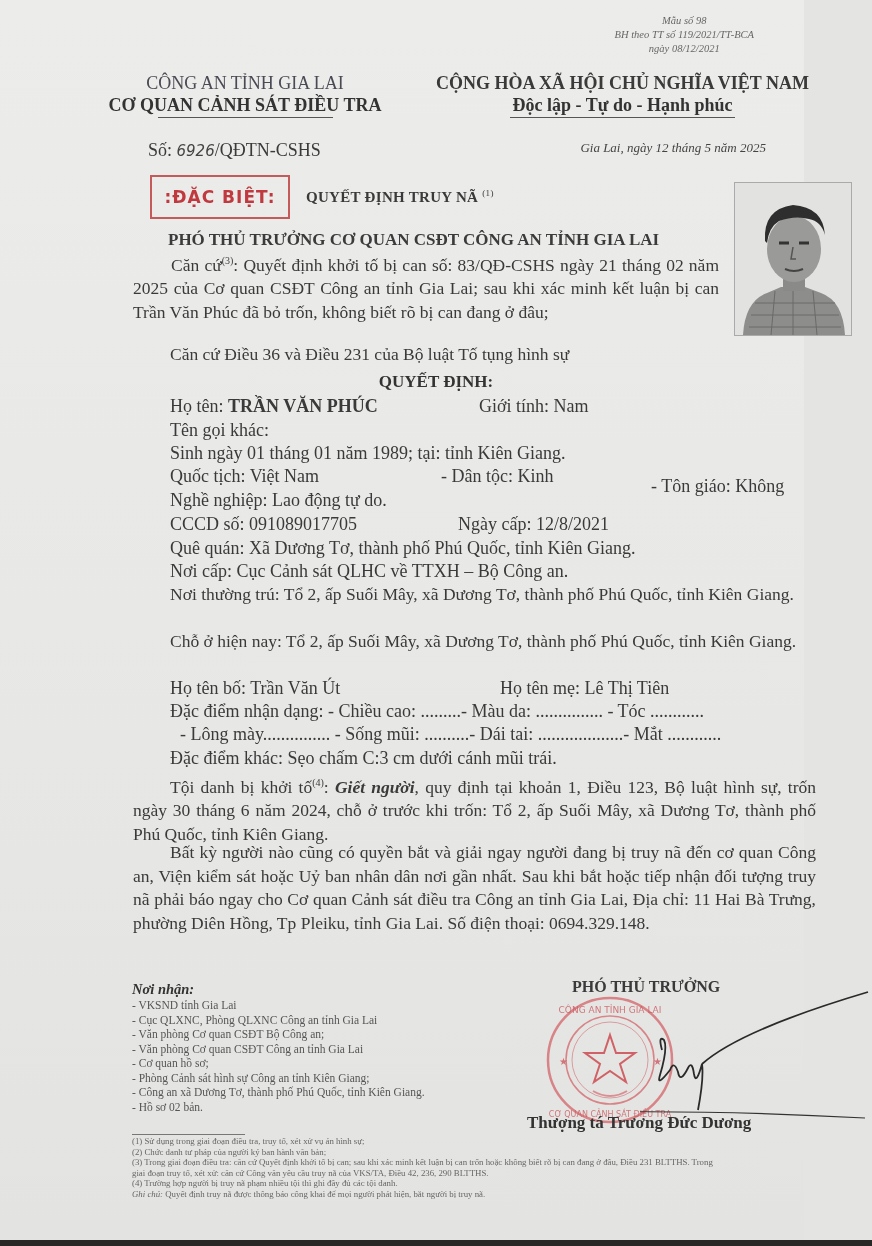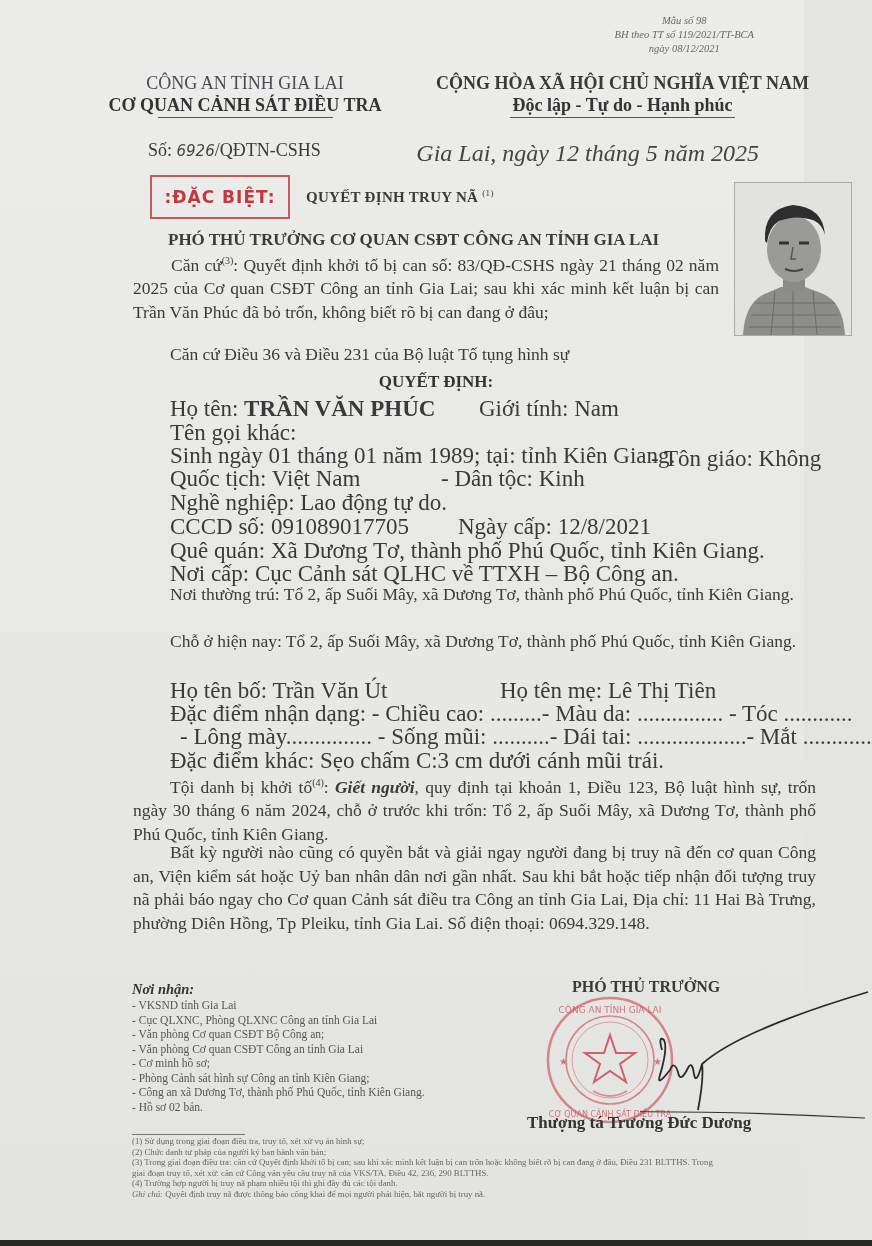--- a/index.html
+++ b/index.html
@@ -24,21 +24,21 @@
   .hdr-left .l2 { font-weight: bold; color: #333; }
   .hdr-left .rule { width: 175px; height: 1px; background: #555; margin: 1px auto 0; }
 
   .hdr-right { left: 415px; top: 72px; width: 415px; text-align: center; font-size: 18px; line-height: 22px; }
   .hdr-right .l1 { font-weight: bold; color: #3a3a3a; }
   .hdr-right .l2 { font-weight: bold; color: #333; }
   .hdr-right .rule { width: 225px; height: 1px; background: #555; margin: 1px auto 0; }
 
   .doc-no { left: 148px; top: 140px; font-size: 18px; color: #3a3a3a; }
   .doc-no .hand { font-style: italic; font-family: "DejaVu Sans", sans-serif; font-size: 15px; color: #444; }
-  .doc-date { right: 45px; top: 140px; font-style: italic; font-size: 24px; color: #444; }
+  .doc-date { right: 38px; top: 140px; font-style: italic; font-size: 13px; color: #444; }
 
   .stamp-dacbiet {
     left: 150px; top: 175px; width: 136px; height: 40px;
     border: 2px solid #c45a5a; color: #c0393f;
     font-family: "DejaVu Sans", sans-serif; font-weight: bold; font-size: 17px;
     display: flex; align-items: center; justify-content: center; letter-spacing: 1px;
   }
   .doc-title { left: 306px; top: 188px; font-size: 15px; font-weight: bold; color: #3a3a3a; letter-spacing: 0.3px; }
   .doc-title sup { font-size: 9px; font-weight: normal; }
   .authority { left: 168px; top: 230px; font-size: 17px; font-weight: bold; color: #3b3b3b; }
@@ -51,21 +51,21 @@
   .body-text { font-size: 17.5px; line-height: 23.5px; color: #3a3a3a; }
   .para { left: 133px; width: 586px; text-align: justify; white-space: normal; }
   .para .ind { display: inline-block; width: 38px; }
   .para-wide { left: 133px; width: 683px; text-align: justify; white-space: normal; }
   sup { font-size: 10px; }
   .bold { font-weight: bold; }
   .bi { font-weight: bold; font-style: italic; }
 
   .decision-head { left: 0; width: 872px; top: 372px; text-align: center; font-weight: bold; font-size: 17px; color: #333; }
 
-  .row { left: 170px; font-size: 23px; color: #3a3a3a; }
+  .row { left: 170px; font-size: 18px; color: #3a3a3a; }
 
   .recipients { left: 132px; top: 980px; font-size: 11.5px; line-height: 14.5px; color: #555; }
   .recipients .head { font-style: italic; font-weight: bold; font-size: 14.5px; color: #333; line-height: 18px; }
 
   .sign-title { left: 572px; top: 978px; font-weight: bold; font-size: 16px; color: #3a3a3a; }
   .seal { left: 545px; top: 995px; width: 130px; height: 130px; }
   .signature { left: 640px; top: 990px; width: 230px; height: 150px; }
   .signer { left: 527px; top: 1113px; font-weight: bold; font-size: 17px; color: #333; }
 
   .footnotes { left: 132px; top: 1134px; font-size: 8.8px; line-height: 10.6px; color: #666; }
@@ -128,21 +128,21 @@
   <div class="abs decision-head">QUYẾT ĐỊNH:</div>
 
   <div class="abs row" style="top:396px;">
     <span>Họ tên: </span><span class="bold">TRẦN VĂN PHÚC</span>
   </div>
   <div class="abs row" style="left:479px; top:396px;">Giới tính: Nam</div>
   <div class="abs row" style="top:420px;">Tên gọi khác:</div>
   <div class="abs row" style="top:443px;">Sinh ngày 01 tháng 01 năm 1989; tại: tỉnh Kiên Giang.</div>
   <div class="abs row" style="top:466px;">Quốc tịch: Việt Nam</div>
   <div class="abs row" style="left:441px; top:466px;">- Dân tộc: Kinh</div>
-  <div class="abs row" style="left:651px; top:446px;">- Tôn giáo: Không</div>
+  <div class="abs row" style="left:651px; top:476px;">- Tôn giáo: Không</div>
   <div class="abs row" style="top:490px;">Nghề nghiệp: Lao động tự do.</div>
   <div class="abs row" style="top:514px;">CCCD số:  091089017705</div>
   <div class="abs row" style="left:458px; top:514px;">Ngày cấp: 12/8/2021</div>
   <div class="abs row" style="top:538px;">Quê quán: Xã Dương Tơ, thành phố Phú Quốc, tỉnh Kiên Giang.</div>
   <div class="abs row" style="top:561px;text-align:right;">Nơi cấp: Cục Cảnh sát QLHC về TTXH – Bộ Công an.</div>
 
   <div class="abs para-wide body-text" style="top:583px;">
     <span class="ind" style="display:inline-block;width:37px;"></span><span>Nơi thường trú: Tổ 2, ấp Suối Mây, xã Dương Tơ, thành phố Phú Quốc, tỉnh Kiên Giang.</span>
   </div>
   <div class="abs para-wide body-text" style="top:630px;">
@@ -162,21 +162,21 @@
   <div class="abs para-wide body-text" style="top:841px;">
     <span class="ind" style="display:inline-block;width:37px;"></span><span>Bất kỳ người nào cũng có quyền bắt và giải ngay người đang bị truy nã đến cơ quan Công an, Viện kiểm sát hoặc Uỷ ban nhân dân nơi gần nhất. Sau khi bắt hoặc tiếp nhận đối tượng truy nã phải báo ngay cho Cơ quan Cảnh sát điều tra Công an tỉnh Gia Lai, Địa chỉ: 11 Hai Bà Trưng, phường Diên Hồng, Tp Pleiku, tỉnh Gia Lai. Số điện thoại: 0694.329.148.</span>
   </div>
 
   <div class="abs recipients">
     <div class="head">Nơi nhận:</div>
     <div>- VKSND tỉnh Gia Lai</div>
     <div>- Cục QLXNC, Phòng QLXNC Công an tỉnh Gia Lai</div>
     <div>- Văn phòng Cơ quan CSĐT Bộ Công an;</div>
     <div>- Văn phòng Cơ quan CSĐT Công an tỉnh Gia Lai</div>
-    <div>- Cơ minh hồ sơ;</div>
+    <div>- Cơ quan hồ sơ;</div>
     <div>- Phòng Cảnh sát hình sự Công an tỉnh Kiên Giang;</div>
     <div>- Công an xã Dương Tơ, thành phố Phú Quốc, tỉnh Kiên Giang.</div>
     <div>- Hồ sơ 02 bản.</div>
   </div>
 
   <div class="abs seal">
     <svg width="130" height="130" viewBox="0 0 130 130">
       <circle cx="65" cy="65" r="62" fill="none" stroke="#d46a6f" stroke-width="2.5" opacity="0.8"></circle>
       <circle cx="65" cy="65" r="44" fill="none" stroke="#d46a6f" stroke-width="1.5" opacity="0.8"></circle>
       <circle cx="65" cy="65" r="38" fill="none" stroke="#d46a6f" stroke-width="1" opacity="0.6"></circle>

